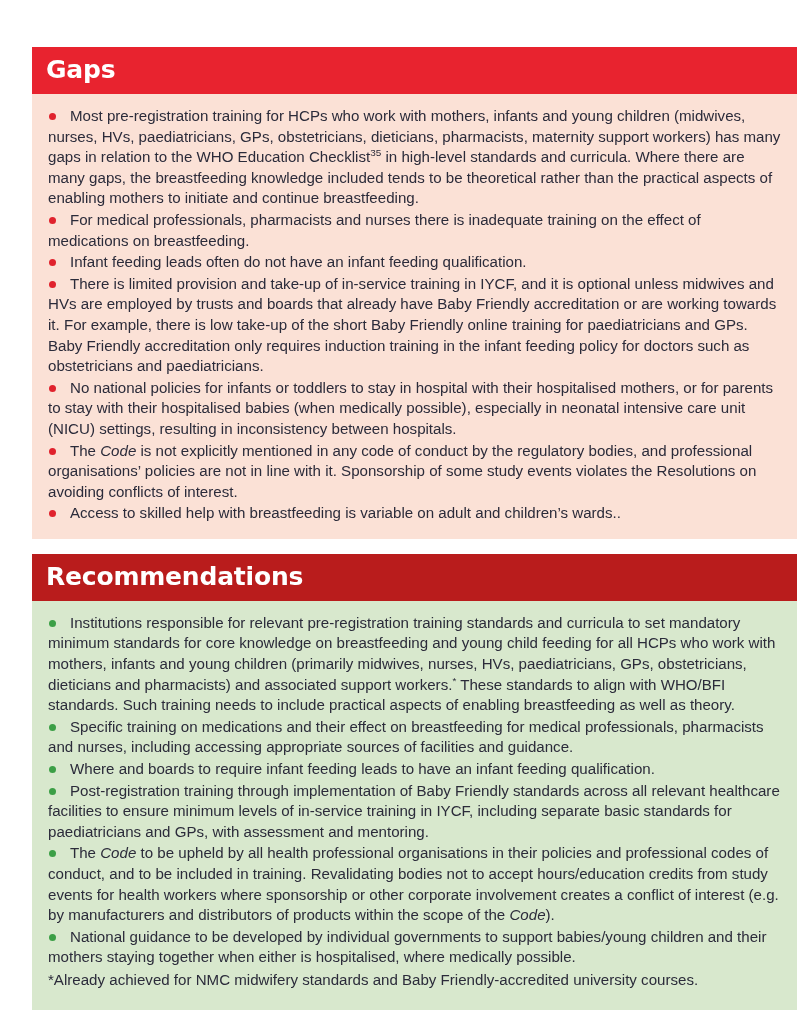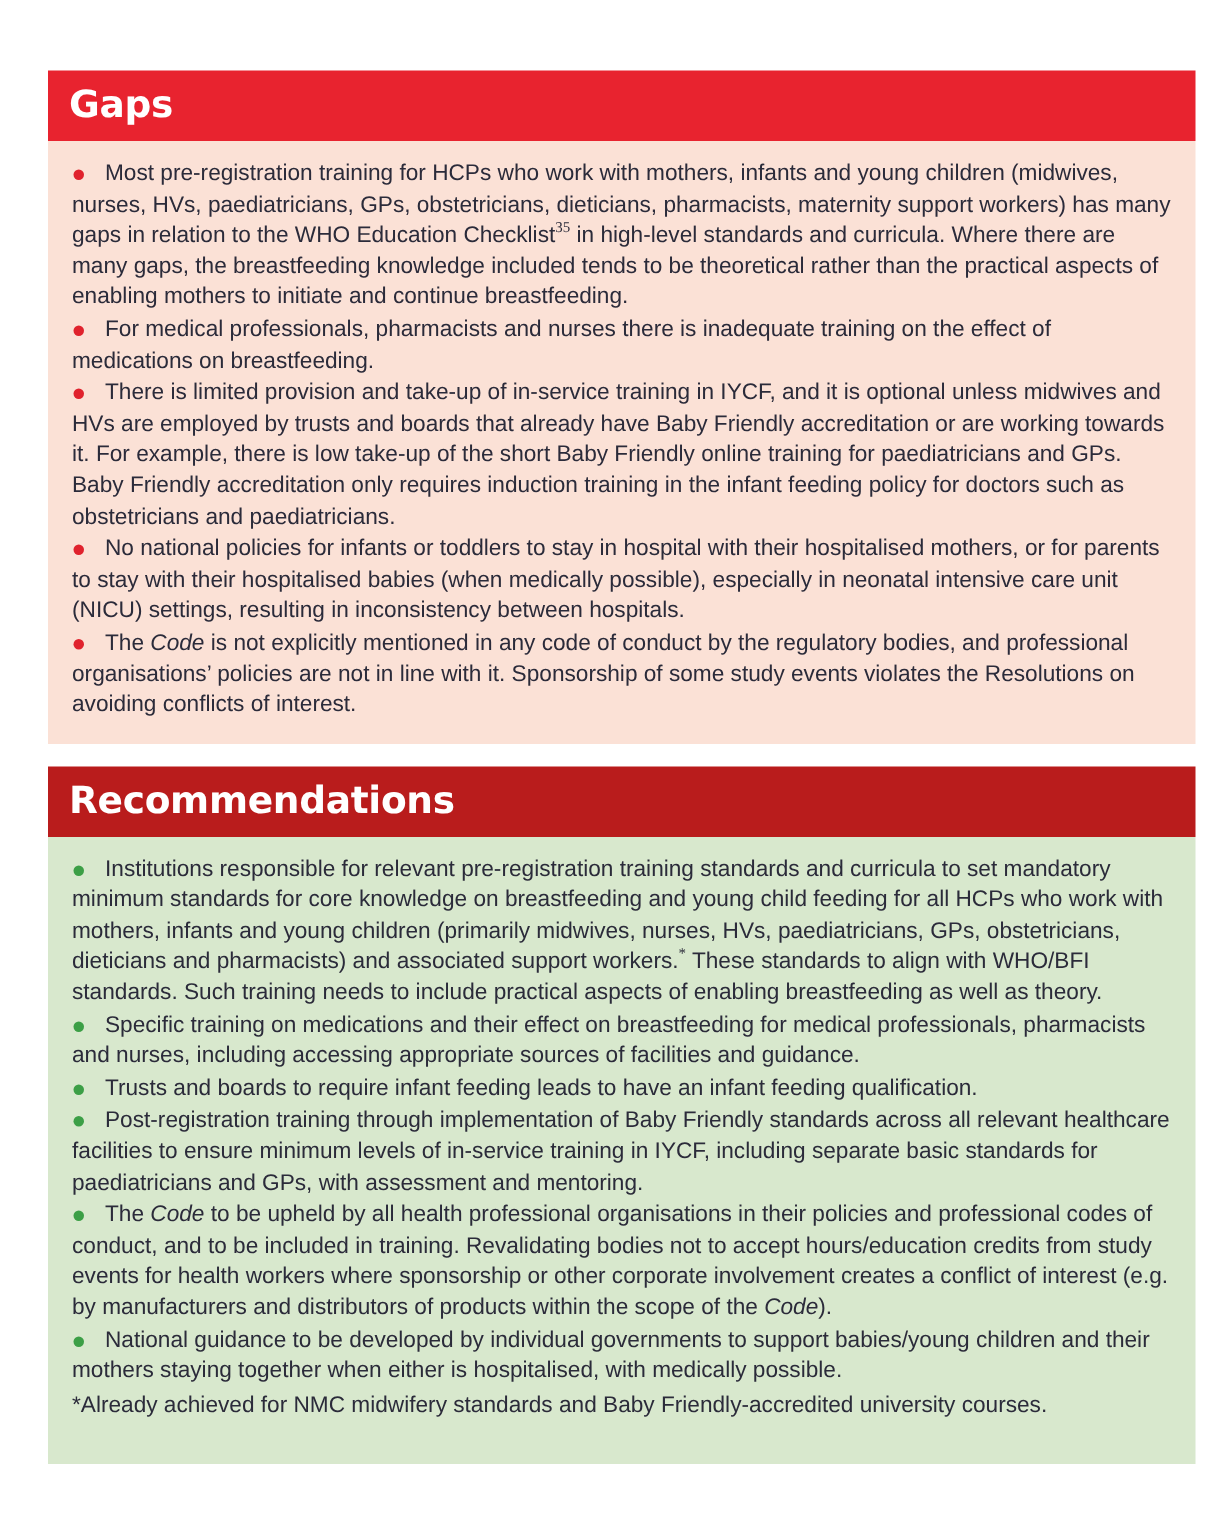--- a/index.html
+++ b/index.html
@@ -97,21 +97,20 @@
 
   .footnote {
     margin-top: 2px;
     padding-left: 0;
   }
 
   sup {
     font-size: 0.66em;
     vertical-align: super;
     line-height: 0;
-    font-family: Liberation Serif, serif;
   }
   em, .ital {
     font-style: italic;
   }
 </style>
 </head>
 <body>
 
 <div class="page">
 
@@ -124,29 +123,37 @@
           <li>
             <span class="bullet-dot"></span>
             <span class="bullet-text"><span>Most pre-registration training for HCPs who work with mothers, infants and young children (midwives, nurses, HVs, paediatricians, GPs, obstetricians, dieticians, pharmacists, maternity support workers) has many gaps in relation to the WHO Education Checklist</span><sup>35</sup><span> in high-level standards and curricula. Where there are many gaps, the breastfeeding knowledge included tends to be theoretical rather than the practical aspects of enabling mothers to initiate and continue breastfeeding.</span></span>
           </li>
           <li>
             <span class="bullet-dot"></span>
             <span class="bullet-text"><span>For medical professionals, pharmacists and nurses there is inadequate training on the effect of medications on breastfeeding.</span></span>
           </li>
           <li>
             <span class="bullet-dot"></span>
+            <span class="bullet-text"><span>Infant feeding leads often do not have an infant feeding qualification.</span></span>
+          </li>
+          <li>
+            <span class="bullet-dot"></span>
             <span class="bullet-text"><span>There is limited provision and take-up of in-service training in IYCF, and it is optional unless midwives and HVs are employed by trusts and boards that already have Baby Friendly accreditation or are working towards it. For example, there is low take-up of the short Baby Friendly online training for paediatricians and GPs. Baby Friendly accreditation only requires induction training in the infant feeding policy for doctors such as obstetricians and paediatricians.</span></span>
           </li>
           <li>
             <span class="bullet-dot"></span>
             <span class="bullet-text"><span>No national policies for infants or toddlers to stay in hospital with their hospitalised mothers, or for parents to stay with their hospitalised babies (when medically possible), especially in neonatal intensive care unit (NICU) settings, resulting in inconsistency between hospitals.</span></span>
           </li>
           <li>
             <span class="bullet-dot"></span>
             <span class="bullet-text"><span>The </span><em>Code</em><span> is not explicitly mentioned in any code of conduct by the regulatory bodies, and professional organisations’ policies are not in line with it. Sponsorship of some study events violates the Resolutions on avoiding conflicts of interest.</span></span>
+          </li>
+          <li>
+            <span class="bullet-dot"></span>
+            <span class="bullet-text"><span>Access to skilled help with breastfeeding is variable on adult and children’s wards..</span></span>
           </li>
         </ul>
     </div>
   </section>
 
   <section class="section theme-recs">
     <div class="section-header">
       <h2>Recommendations</h2>
     </div>
     <div class="section-body">
@@ -154,32 +161,32 @@
           <li>
             <span class="bullet-dot"></span>
             <span class="bullet-text"><span>Institutions responsible for relevant pre-registration training standards and curricula to set mandatory minimum standards for core knowledge on breastfeeding and young child feeding for all HCPs who work with mothers, infants and young children (primarily midwives, nurses, HVs, paediatricians, GPs, obstetricians, dieticians and pharmacists) and associated support workers.</span><sup>*</sup><span> These standards to align with WHO/BFI standards. Such training needs to include practical aspects of enabling breastfeeding as well as theory.</span></span>
           </li>
           <li>
             <span class="bullet-dot"></span>
             <span class="bullet-text"><span>Specific training on medications and their effect on breastfeeding for medical professionals, pharmacists and nurses, including accessing appropriate sources of facilities and guidance.</span></span>
           </li>
           <li>
             <span class="bullet-dot"></span>
-            <span class="bullet-text"><span>Trusts and boards to require infant feeding leads to have an infant feeding qualification.</span></span>
+            <span class="bullet-text"><span>Where and boards to require infant feeding leads to have an infant feeding qualification.</span></span>
           </li>
           <li>
             <span class="bullet-dot"></span>
             <span class="bullet-text"><span>Post-registration training through implementation of Baby Friendly standards across all relevant healthcare facilities to ensure minimum levels of in-service training in IYCF, including separate basic standards for paediatricians and GPs, with assessment and mentoring.</span></span>
           </li>
           <li>
             <span class="bullet-dot"></span>
             <span class="bullet-text"><span>The </span><em>Code</em><span> to be upheld by all health professional organisations in their policies and professional codes of conduct, and to be included in training. Revalidating bodies not to accept hours/education credits from study events for health workers where sponsorship or other corporate involvement creates a conflict of interest (e.g. by manufacturers and distributors of products within the scope of the </span><em>Code</em><span>).</span></span>
           </li>
           <li>
             <span class="bullet-dot"></span>
-            <span class="bullet-text"><span>National guidance to be developed by individual governments to support babies/young children and their mothers staying together when either is hospitalised, with medically possible.</span></span>
+            <span class="bullet-text"><span>National guidance to be developed by individual governments to support babies/young children and their mothers staying together when either is hospitalised, where medically possible.</span></span>
           </li>
         </ul>
       <p class="footnote">*Already achieved for NMC midwifery standards and Baby Friendly-accredited university courses.</p>
     </div>
   </section>
 
 </div>
 
 </body></html>

